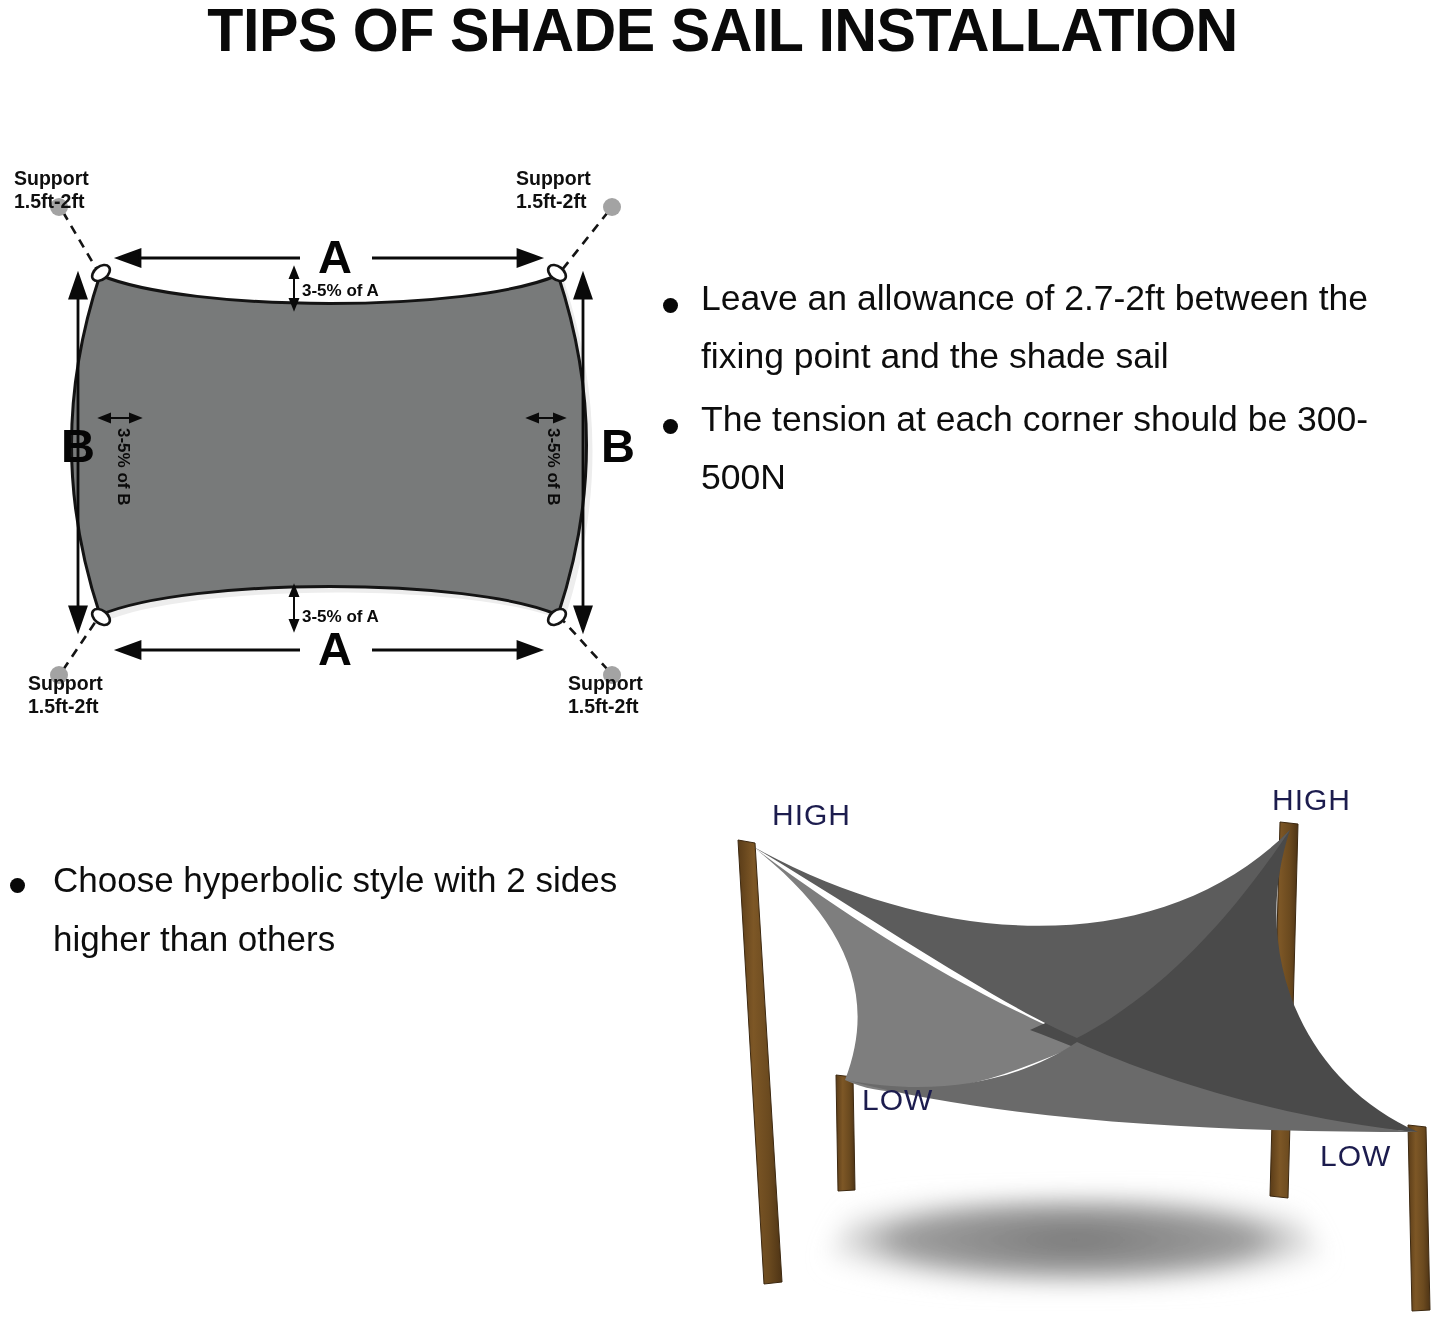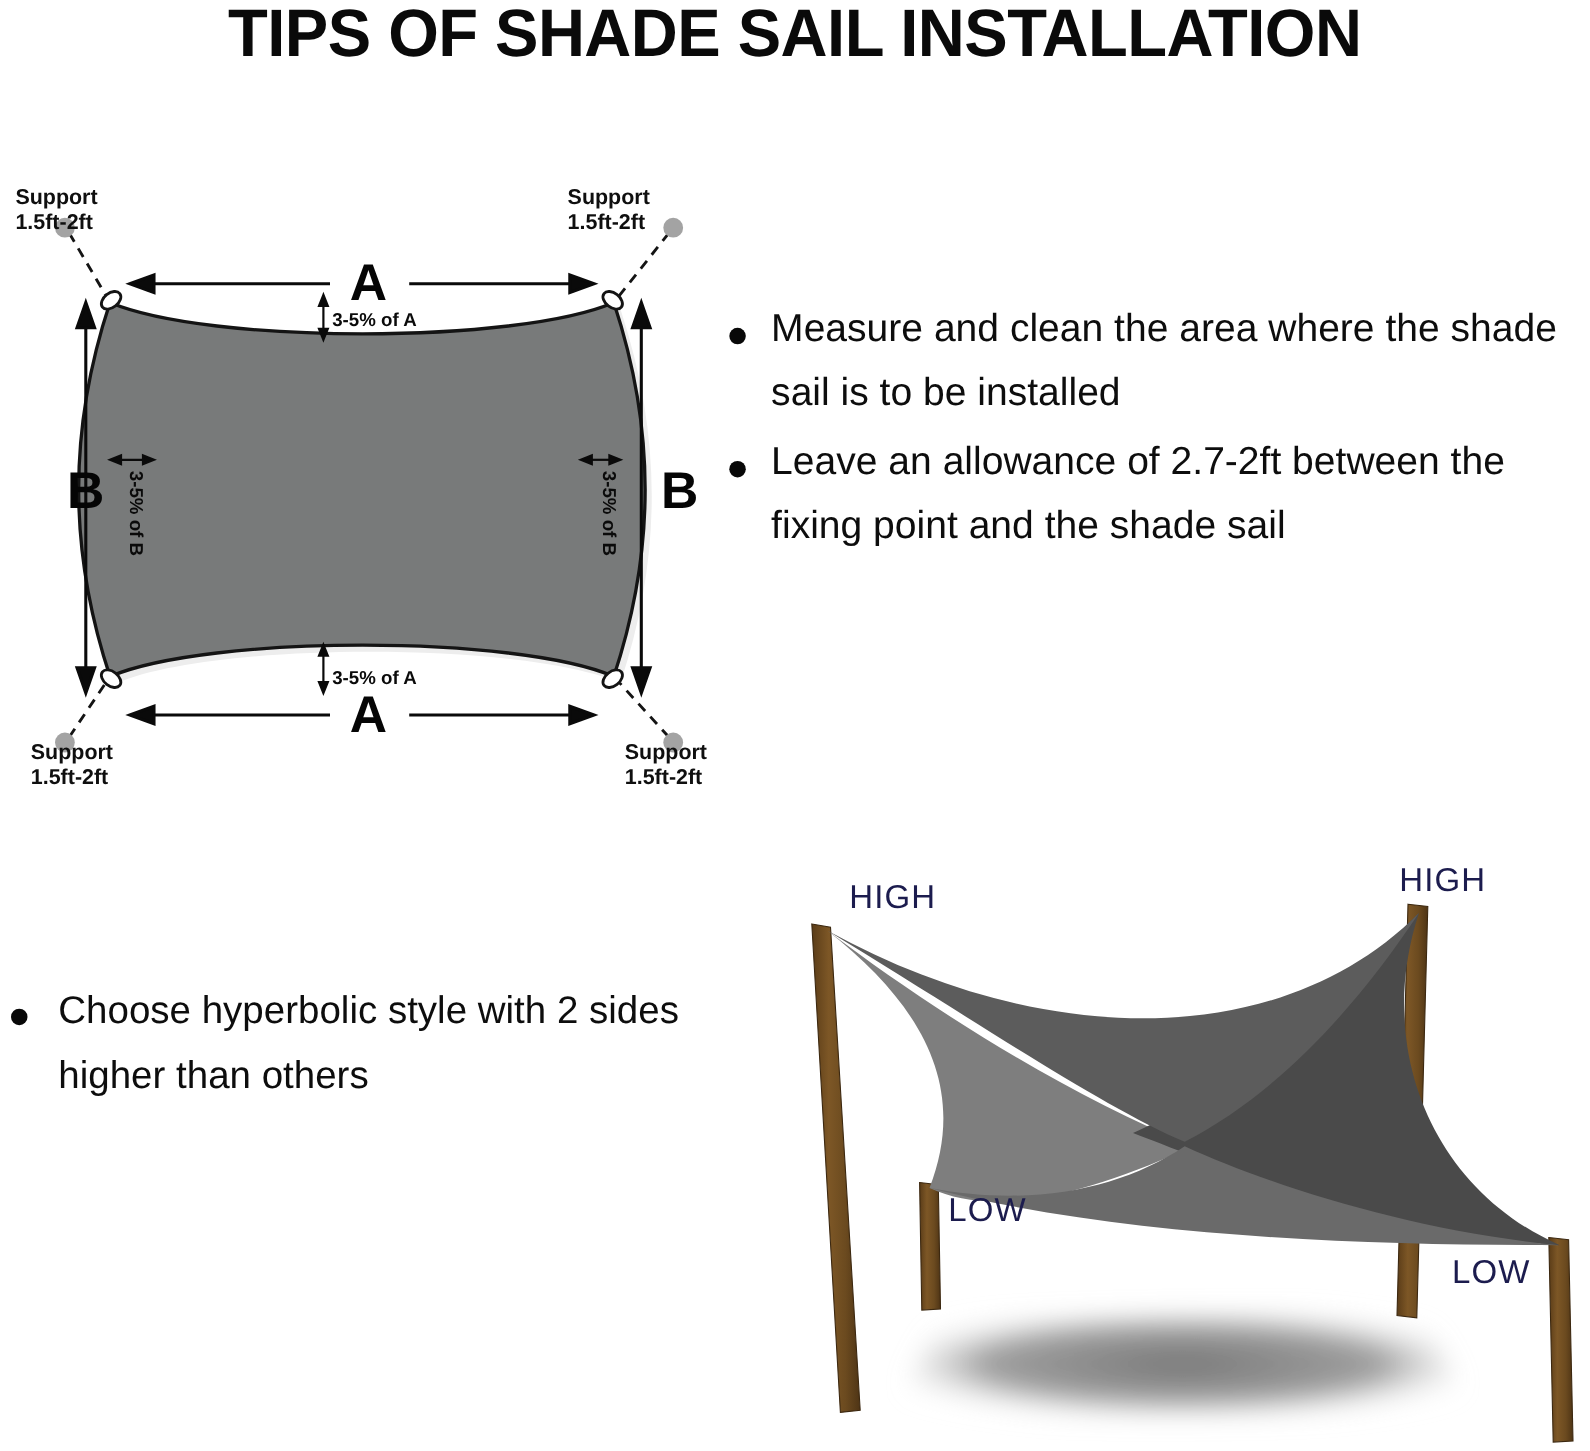--- a/index.html
+++ b/index.html
@@ -29,21 +29,21 @@
   }
 
   
   #diagram-rect{
     position:absolute; left:0; top:160px; width:660px; height:580px;
   }
   #tips-list{
     position:absolute; left:645px; top:270px; width:800px;
   }
   #style-list{
-    position:absolute; left:0px; top:890px; width:625px;
+    position:absolute; left:0px; top:851px; width:625px;
   }
   #diagram-hyper{
     position:absolute; left:640px; top:780px; width:825px; height:539px;
   }
 
   
   ul.bullets{ list-style:none; }
   ul.bullets li{
     position:relative;
     padding-left:56px;
@@ -203,25 +203,25 @@
 
     <text class="supportlabel" x="568" y="530">Support</text>
     <text class="supportlabel" x="568" y="553">1.5ft-2ft</text>
   </svg>
 </div>
 
 <div id="tips-list">
   <ul class="bullets">
     <li>
       <span class="dot"></span>
-      <span>Measure and clean the area where the shade sail is to be installed</span>
+      <span>Leave an allowance of 2.7-2ft between the fixing point and the shade sail</span>
     </li>
     <li>
       <span class="dot"></span>
-      <span>Leave an allowance of 2.7-2ft between the fixing point and the shade sail</span>
+      <span>The tension at each corner should be 300-500N</span>
     </li>
   </ul>
 </div>
 
 <div id="style-list">
   <ul class="bullets">
     <li>
       <span class="dot"></span>
       <span>Choose hyperbolic style with 2 sides higher than others</span>
     </li>

